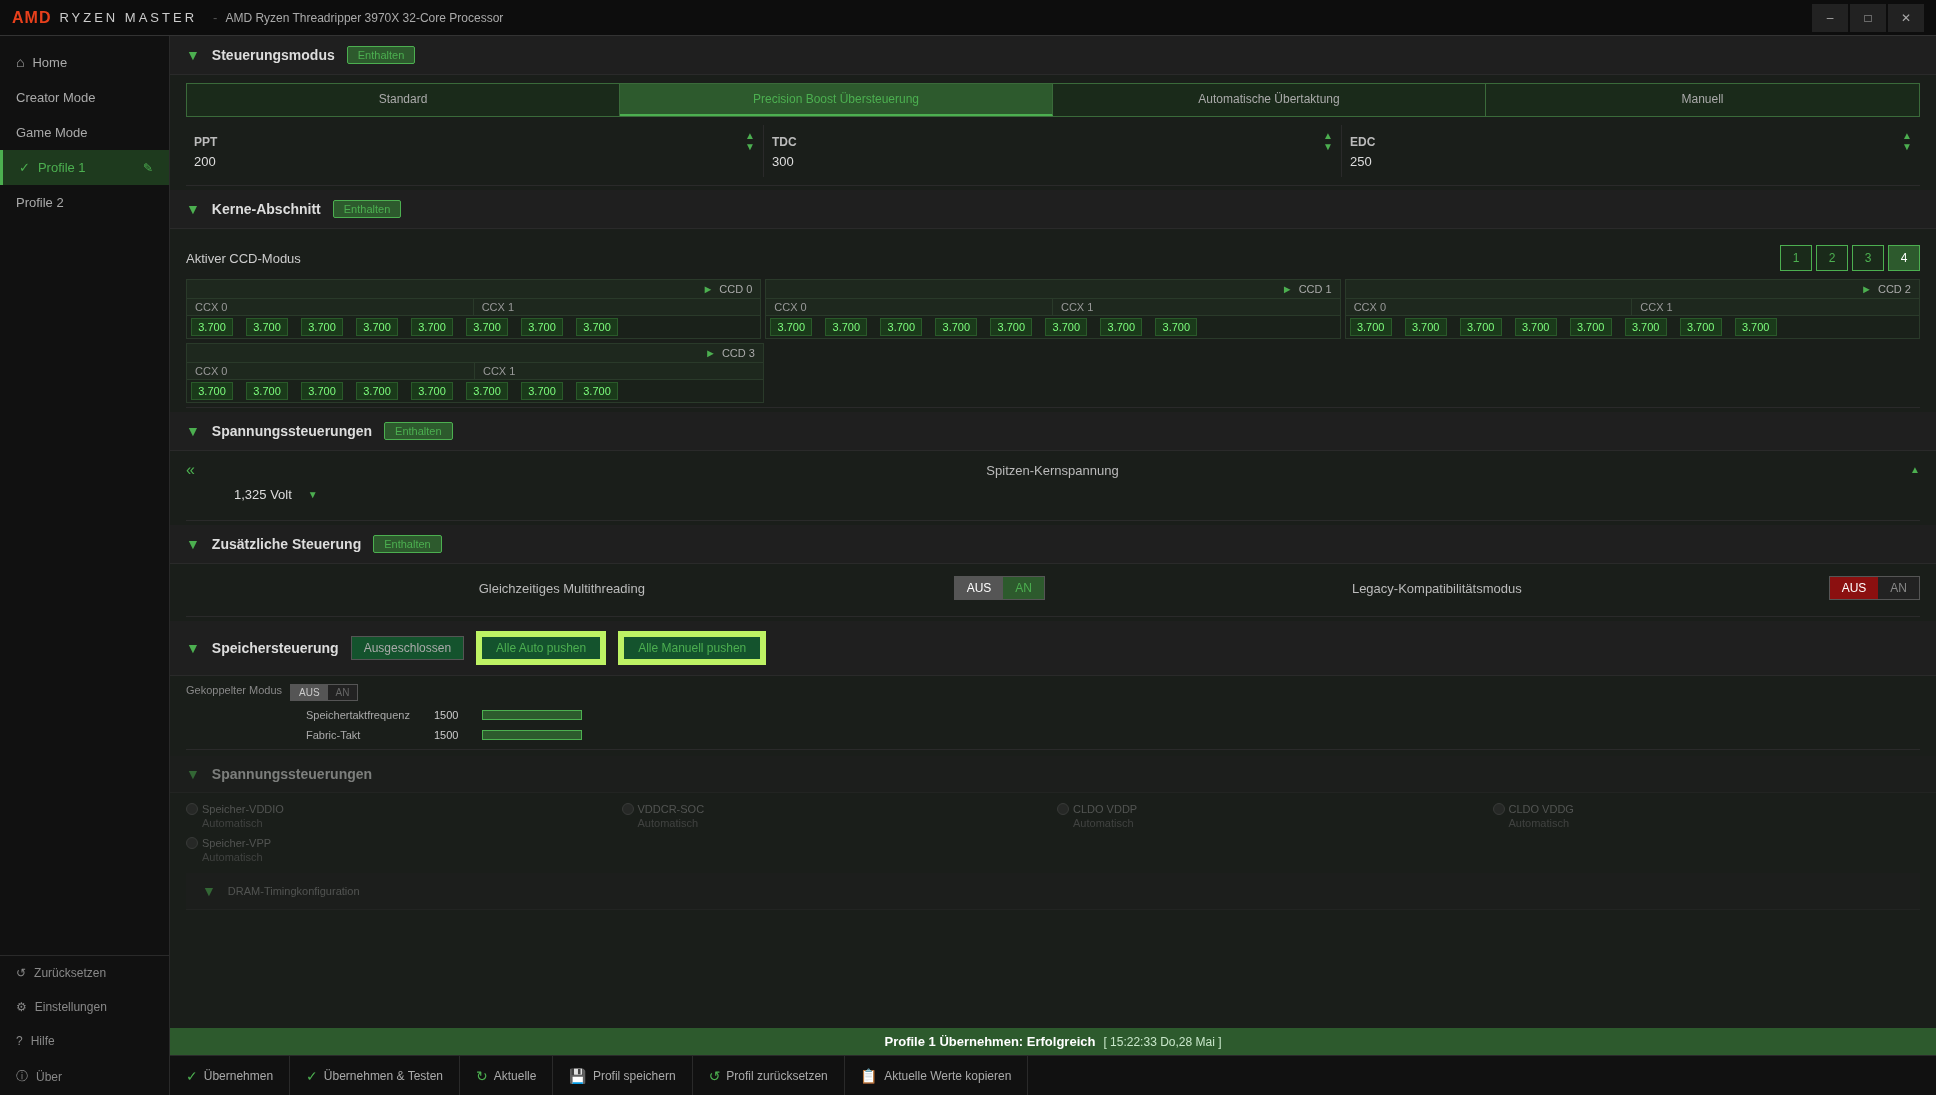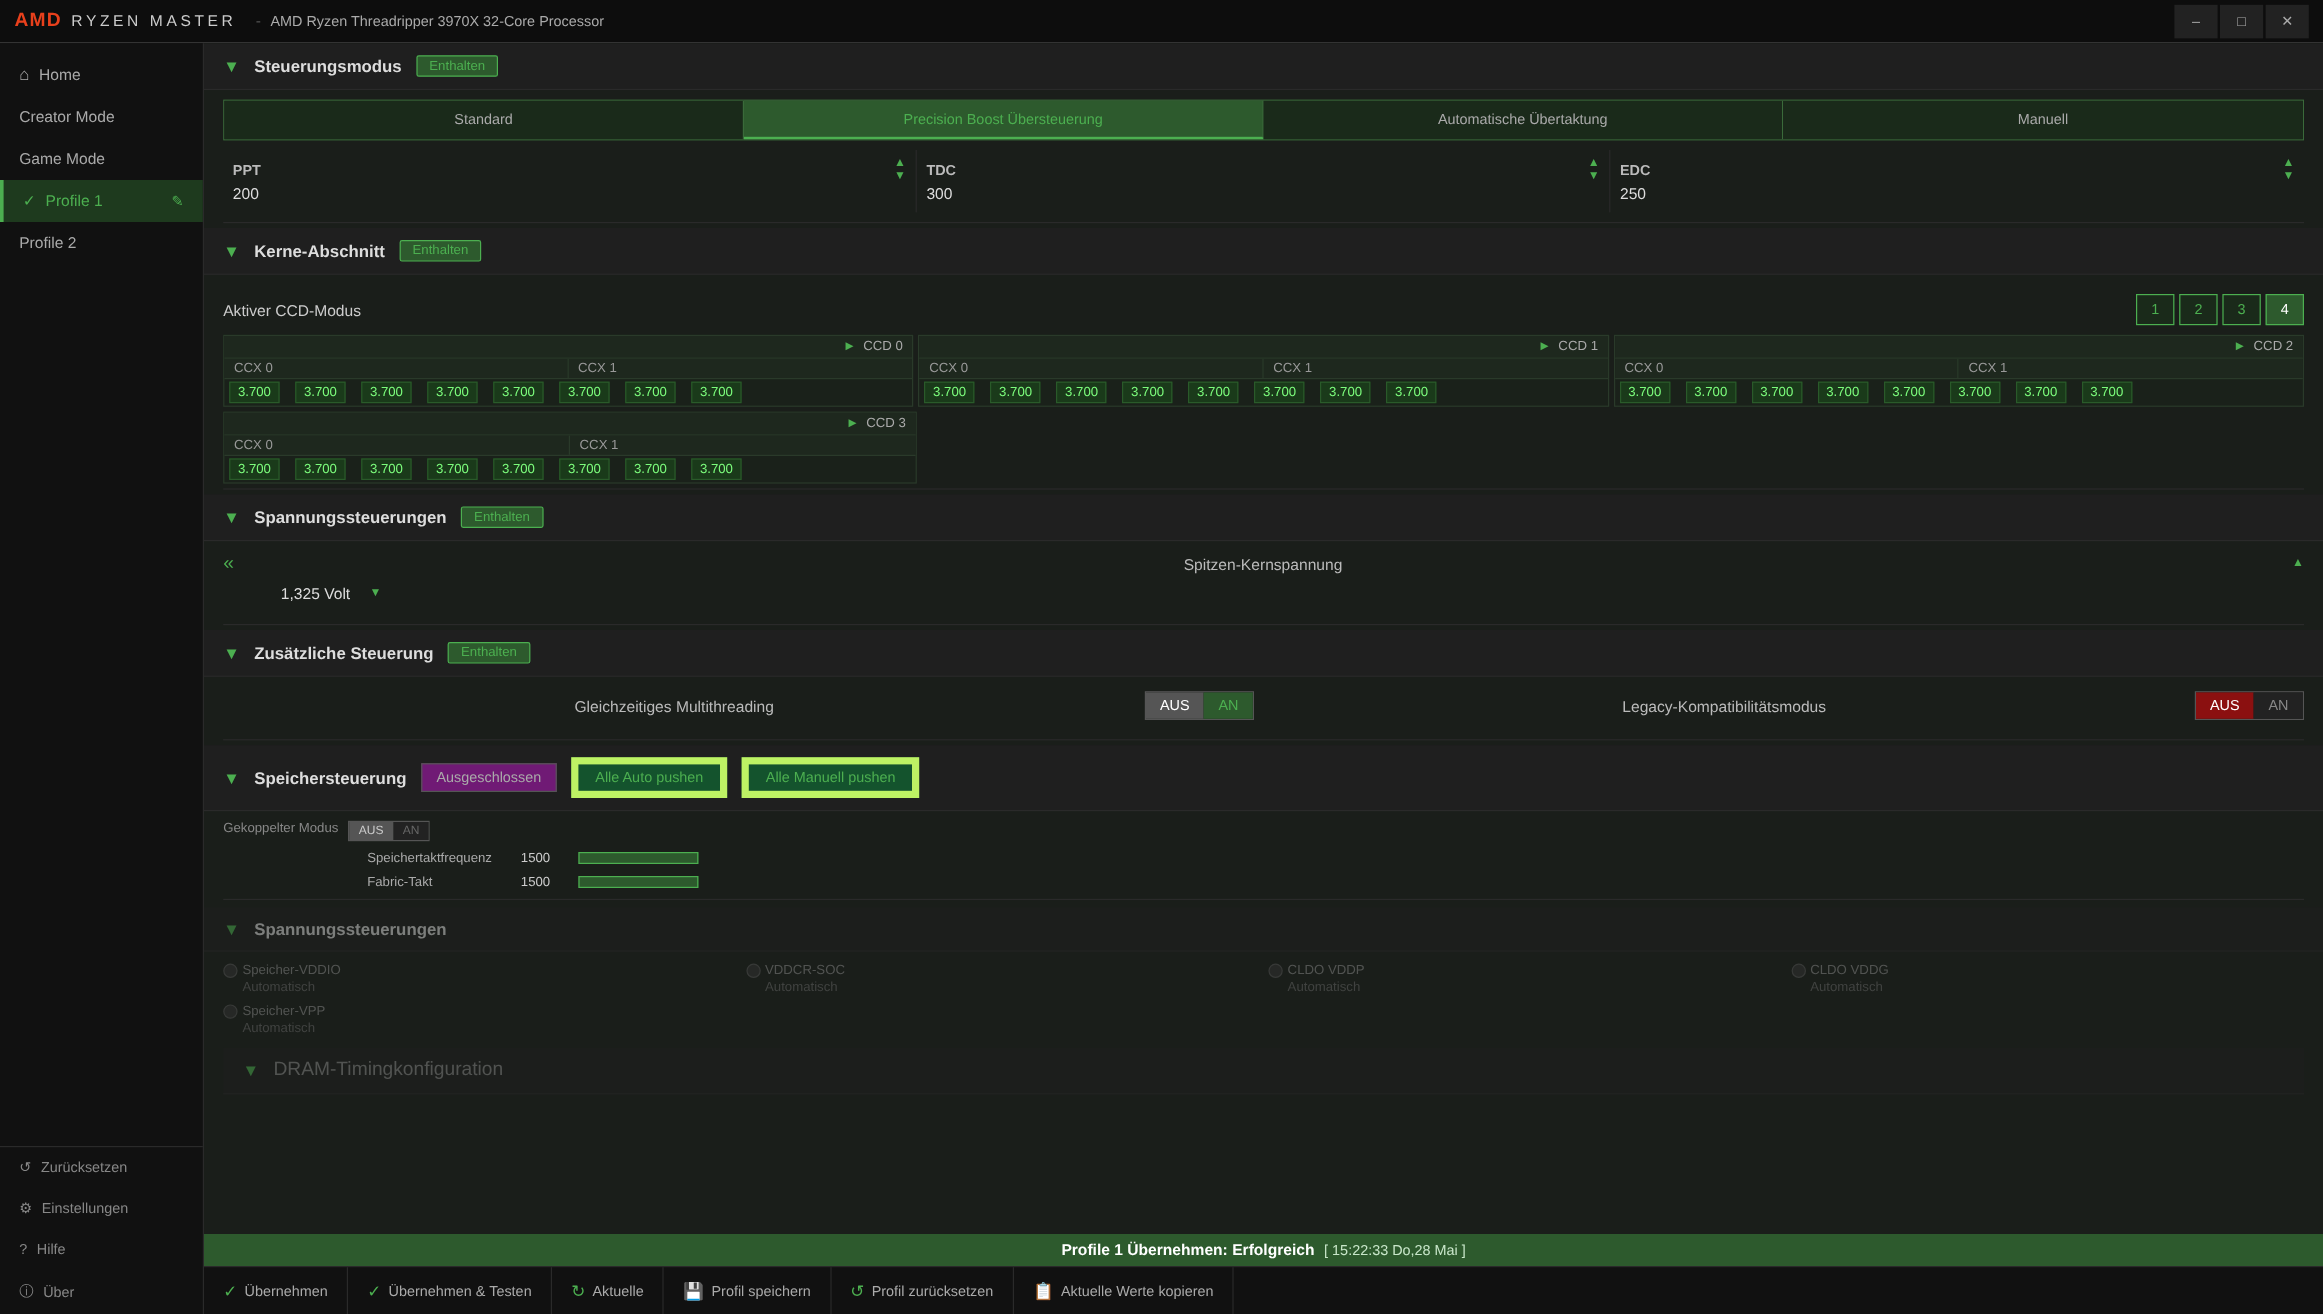--- a/index.html
+++ b/index.html
@@ -252,21 +252,21 @@
       border: none;
     }
     .toggle-btn.active-off { background: #555; color: #fff; }
     .toggle-btn.active-on { background: #2d5a2d; color: #4caf50; }
     .legacy-label { color: #bbb; font-size: 13px; flex: 1; text-align: center; }
     .toggle-group-red .toggle-btn.active-off { background: #8b1010; color: #fff; }
 
     
     .speicher-section { padding: 4px 16px; }
     .speicher-btn {
-      background: #701a75;
+      background: #14532d;
       border: 1px solid #555;
       color: #aaa;
       padding: 4px 12px;
       cursor: pointer;
       font-size: 12px;
     }
     .push-btn {
       background: #14532d;
       border: 6px solid #bef264;
       color: #4caf50;
@@ -313,21 +313,21 @@
       width: 12px; height: 12px;
       border-radius: 50%;
       background: #333;
       border: 1px solid #555;
     }
     .voltage-name { color: #888; font-size: 11px; }
     .voltage-value { color: #666; font-size: 11px; padding-left: 16px; }
 
     
     .dram-section { padding: 4px 16px; opacity: 0.5; }
-    .dram-label { color: #888; font-size: 16px; display: flex; align-items: center; gap: 8px; }
+    .dram-label { color: #888; font-size: 11px; display: flex; align-items: center; gap: 8px; }
 
     
     .status-bar {
       position: fixed;
       bottom: 40px;
       left: 170px;
       right: 0;
       background: #2d5a2d;
       padding: 6px 16px;
       display: flex;

